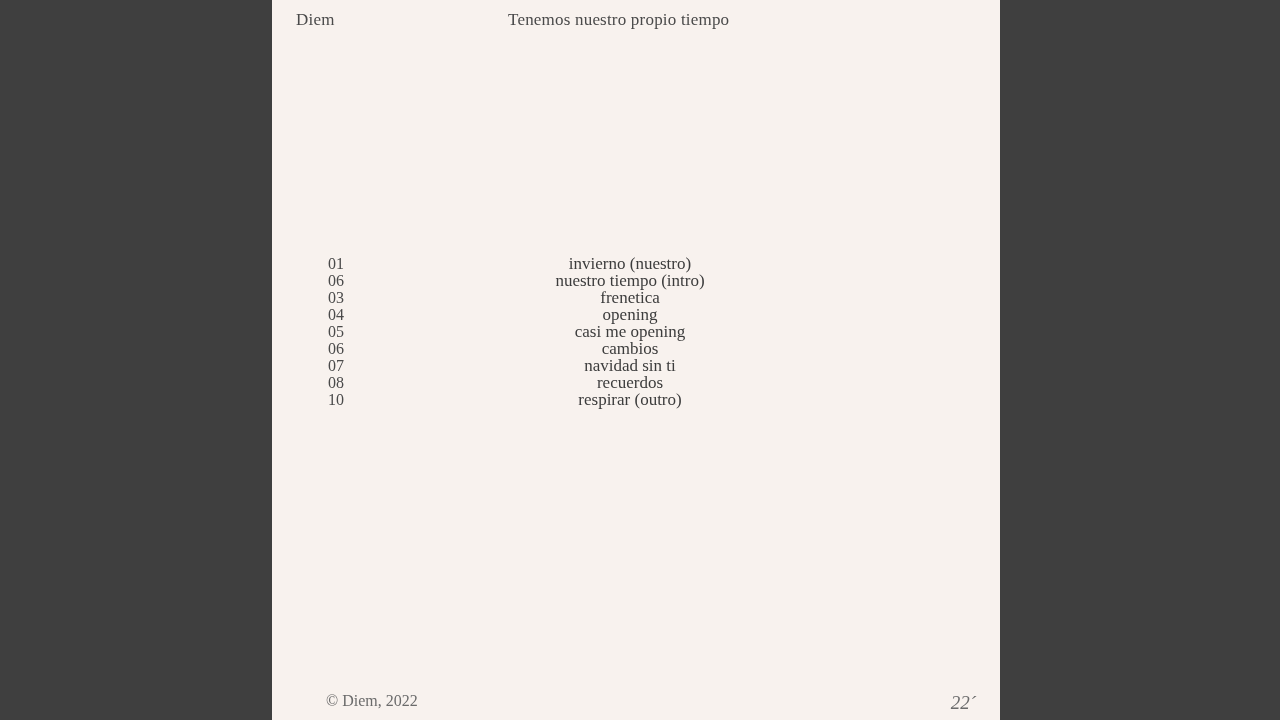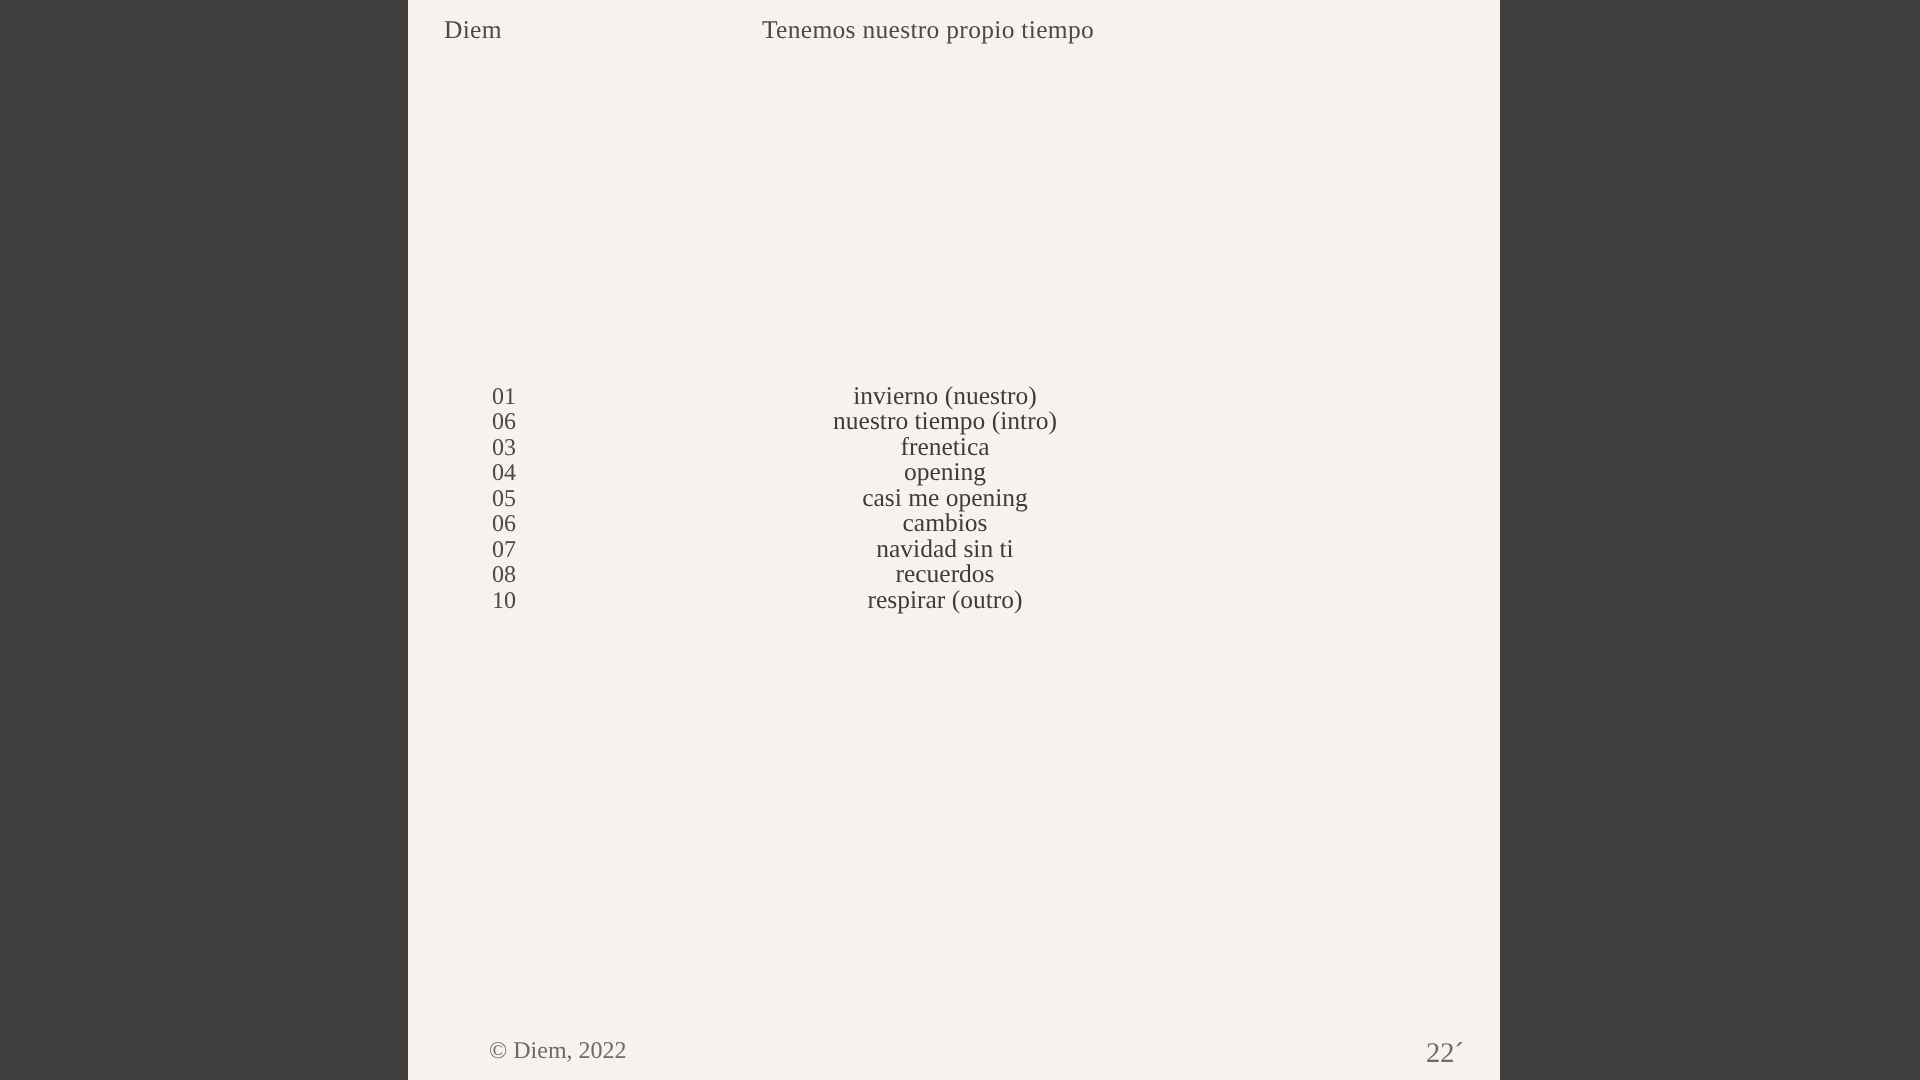--- a/index.html
+++ b/index.html
@@ -93,20 +93,21 @@
     bottom: 0;
     font-size: 16px;
     color: #6b6b6b;
   }
   .duration {
     position: absolute;
     right: 0;
     bottom: -4px;
     font-size: 19px;
     color: #6b6b6b;
+    font-style: italic;
   }
 </style>
 </head>
 <body>
 
 <div class="stage">
   <div class="page">
 
     <div class="header">
       <div class="brand">Diem</div>

